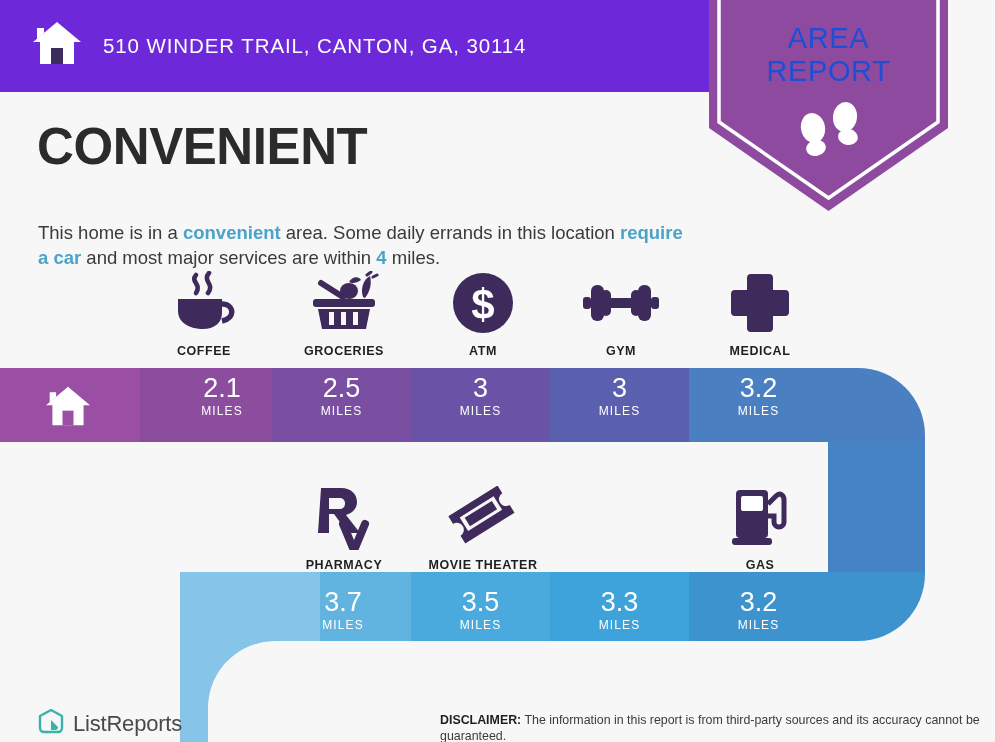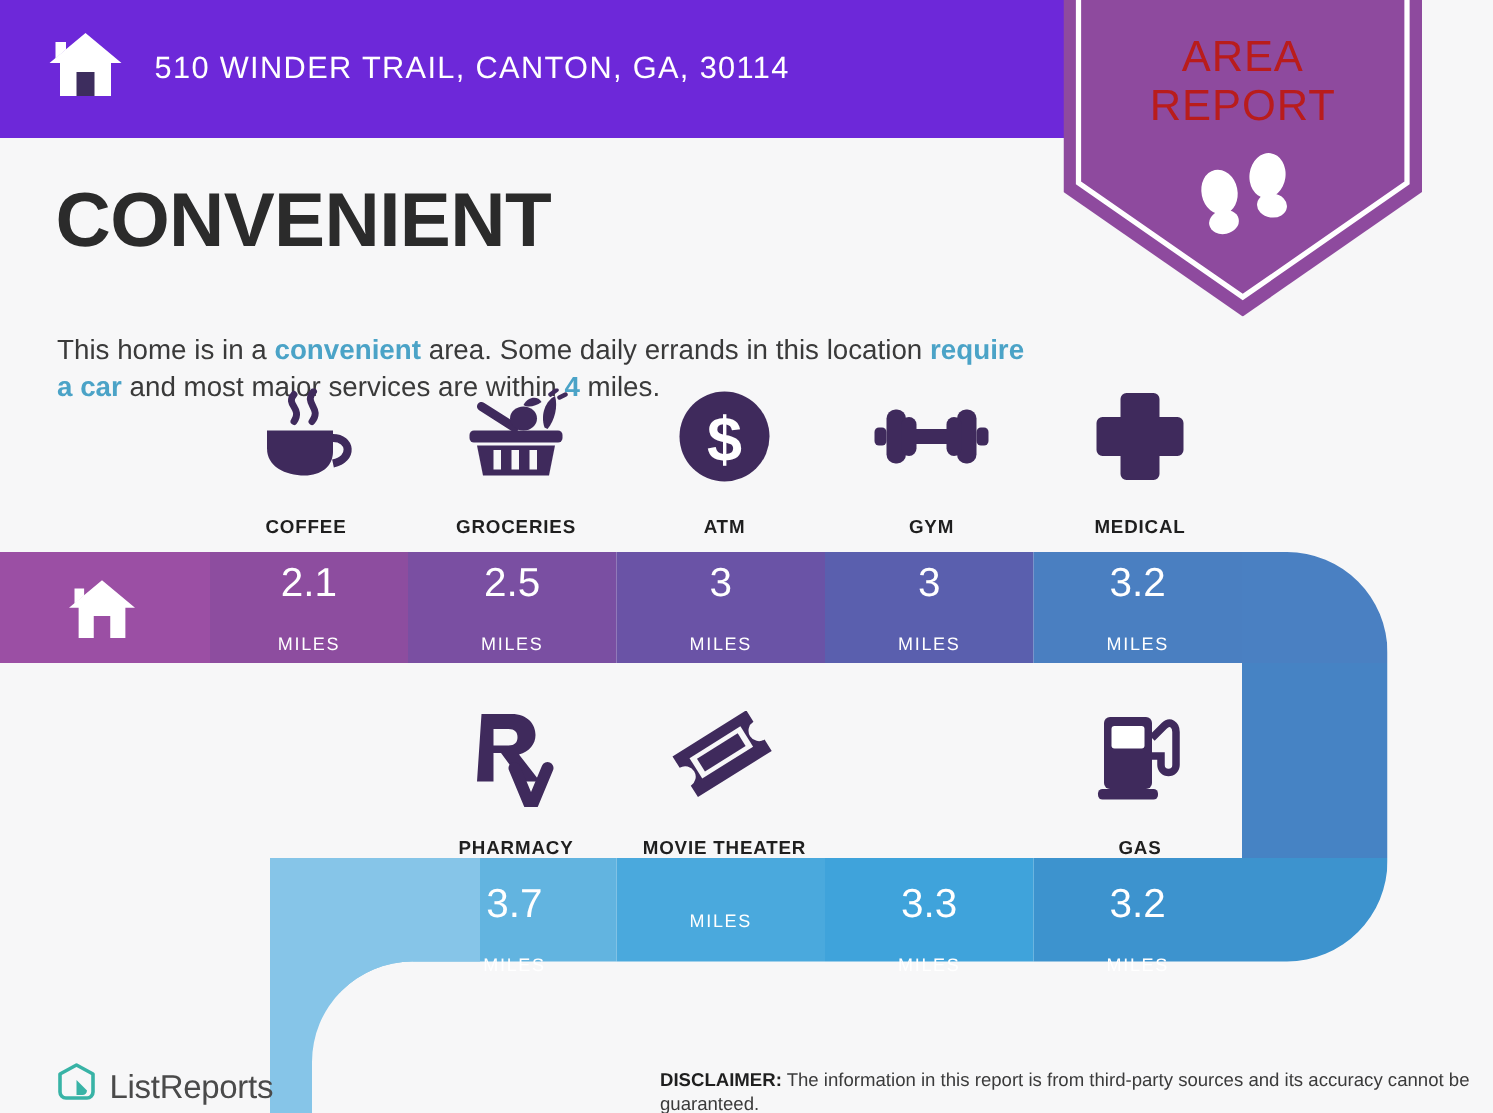--- a/index.html
+++ b/index.html
@@ -20,21 +20,21 @@
   .header-address{
     color:#ffffff;font-size:20.5px;letter-spacing:.9px;font-weight:400;
     white-space:nowrap;
   }
 
   
   .badge{position:absolute;left:709px;top:0;width:239px;height:211px;z-index:5;}
   .badge svg{display:block;}
   .badge-text{
     position:absolute;left:0;top:22px;width:239px;text-align:center;
-    color:#b91c1c;font-size:29px;line-height:33px;font-weight:400;letter-spacing:.6px;
+    color:#1d4ed8;font-size:29px;line-height:33px;font-weight:400;letter-spacing:.6px;
     pointer-events:none;
   }
 
   
   .title{
     position:absolute;left:37px;top:118px;
     font-size:51px;font-weight:700;color:#2b2b2b;letter-spacing:-.4px;
     line-height:58px;
   }
   .subtitle{
@@ -48,30 +48,30 @@
   .iconrow{position:absolute;left:0;width:995px;height:100px;}
   .iconrow.r1{top:258px;}
   .iconrow.r2{top:472px;}
   .icon-cell{
     position:absolute;width:140px;height:100px;
     display:flex;flex-direction:column;align-items:center;justify-content:flex-end;
   }
   .icon-art{height:66px;display:flex;align-items:center;justify-content:center;}
   .icon-label{
     font-size:12.5px;font-weight:700;color:#1f1f1f;letter-spacing:.55px;
-    margin-top:20px;white-space:nowrap;
+    margin-top:8px;white-space:nowrap;
   }
 
   
   .snake{position:absolute;left:0;top:360px;width:995px;height:382px;z-index:1;}
   .seg-val{
     position:absolute;text-align:center;color:#ffffff;pointer-events:none;
   }
   .seg-num{font-size:27px;line-height:29px;font-weight:400;}
-  .seg-unit{font-size:12px;letter-spacing:1.1px;font-weight:400;margin-top:19px;}
+  .seg-unit{font-size:12px;letter-spacing:1.1px;font-weight:400;margin-top:1px;}
   .bar-house{position:absolute;left:44px;top:385px;z-index:3;}
 
   
   .footer-logo{position:absolute;left:38px;top:708px;display:flex;align-items:center;z-index:6;}
   .footer-logo-text{
     font-size:22px;color:#4a4a4a;margin-left:9px;letter-spacing:-.2px;
   }
   .disclaimer{
     position:absolute;left:440px;top:712px;width:548px;z-index:6;
     font-size:12.4px;line-height:16px;color:#3b3b3b;
@@ -249,21 +249,21 @@
         <rect x="550" y="212" width="139" height="90" fill="#3fa3db"></rect>
         <rect x="411" y="212" width="139" height="90" fill="#4aa9dd"></rect>
         <rect x="275" y="212" width="136" height="90" fill="#62b4e0"></rect>
 
         <rect x="180" y="212" width="95" height="170" fill="#86c5e8"></rect>
         <rect x="180" y="212" width="140" height="90" fill="#86c5e8"></rect>
       </g>
     </svg>
 
     
-    <div class="seg-val" style="left:140px;top:14px;width:132px;">
+    <div class="seg-val" style="left:140px;top:14px;width:132px;padding-left:16px;">
       <div class="seg-num">2.1</div>
       <div class="seg-unit">MILES</div>
     </div>
     <div class="seg-val" style="left:272px;top:14px;width:139px;">
       <div class="seg-num">2.5</div>
       <div class="seg-unit">MILES</div>
     </div>
     <div class="seg-val" style="left:411px;top:14px;width:139px;">
       <div class="seg-num">3</div>
       <div class="seg-unit">MILES</div>
@@ -276,20 +276,21 @@
       <div class="seg-num">3.2</div>
       <div class="seg-unit">MILES</div>
     </div>
 
     
     <div class="seg-val" style="left:275px;top:228px;width:136px;text-align:center;">
       <div class="seg-num">3.7</div>
       <div class="seg-unit">MILES</div>
     </div>
     <div class="seg-val" style="left:411px;top:228px;width:139px;">
+      <div class="seg-num">3.5</div>
       <div class="seg-unit">MILES</div>
     </div>
     <div class="seg-val" style="left:550px;top:228px;width:139px;">
       <div class="seg-num">3.3</div>
       <div class="seg-unit">MILES</div>
     </div>
     <div class="seg-val" style="left:689px;top:228px;width:139px;">
       <div class="seg-num">3.2</div>
       <div class="seg-unit">MILES</div>
     </div>

